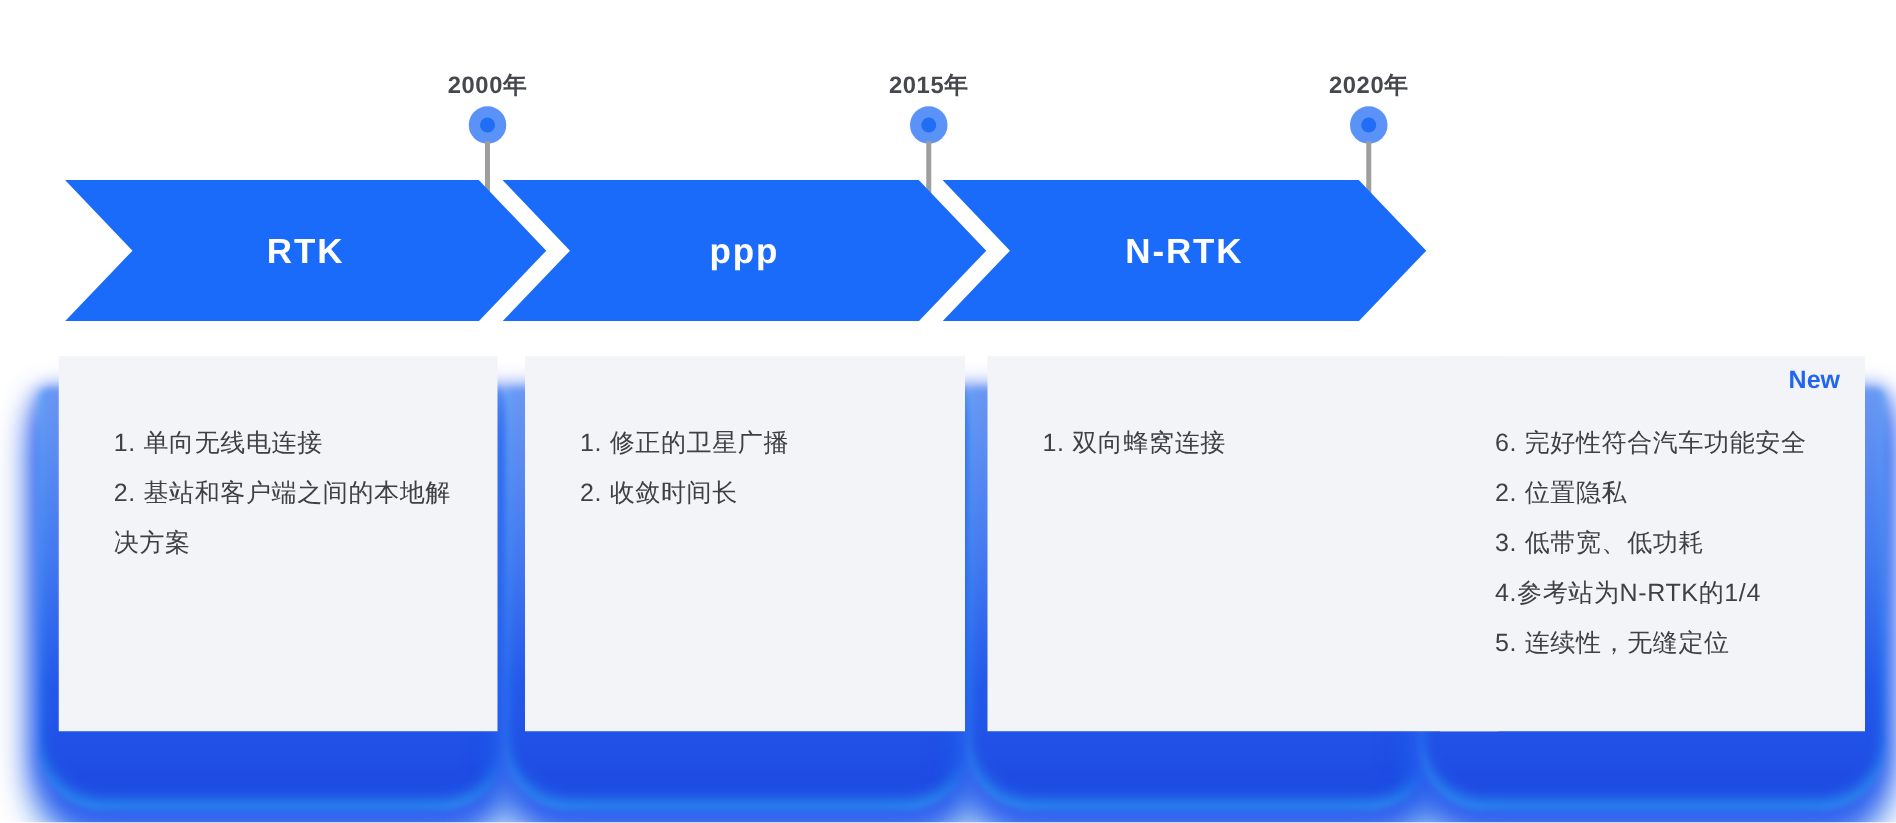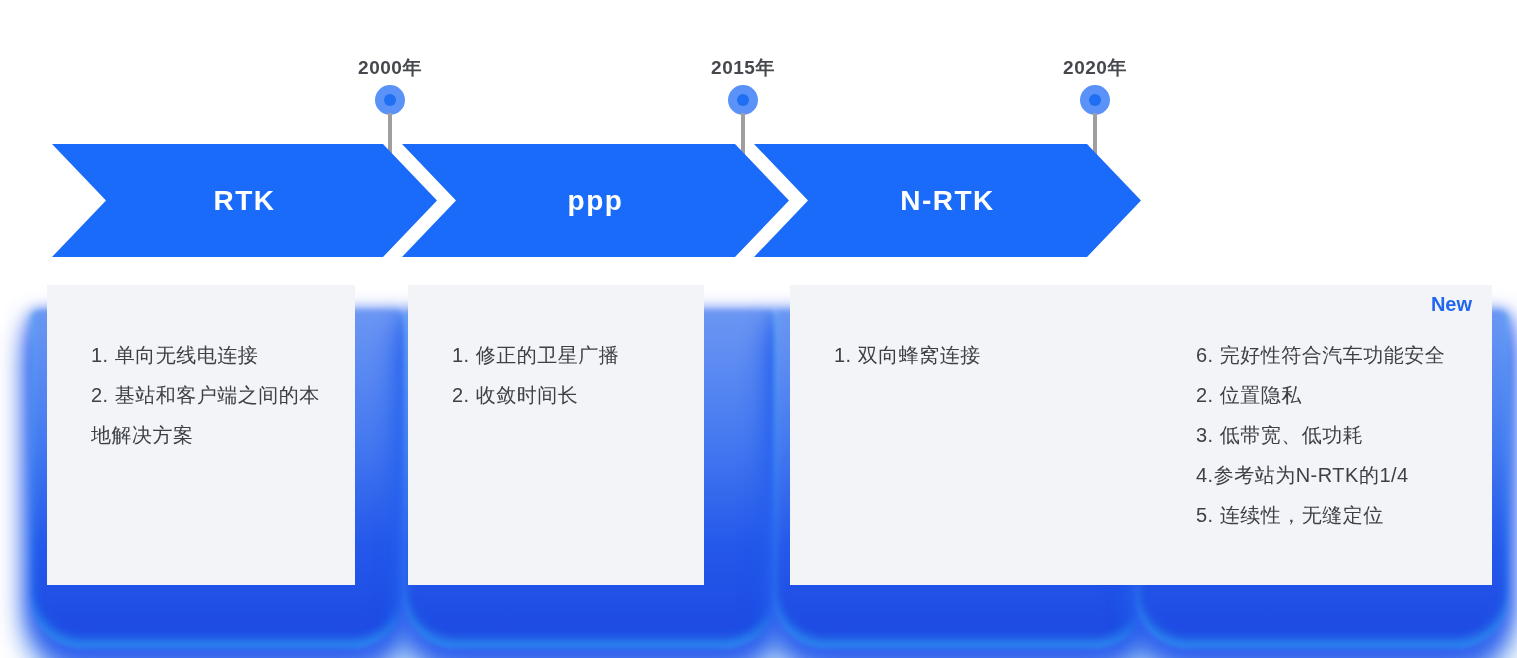--- a/index.html
+++ b/index.html
@@ -110,27 +110,27 @@
   </div>
   <div class="arrow" style="left:754px;width:387px">
     <span class="arrow-label">N-RTK</span>
   </div>
 
   <div class="glow" style="left:31px;width:373px"></div>
   <div class="glow" style="left:404px;width:372px"></div>
   <div class="glow" style="left:774px;width:372px"></div>
   <div class="glow" style="left:1136px;width:372px"></div>
 
-  <div class="card" style="left:47px;width:308px">
+  <div class="card" style="left:47px;width:351px">
     <div class="points">
         <div class="card-line">1. 单向无线电连接</div>
         <div class="card-line">2. 基站和客户端之间的本地解决方案</div>
       </div>
   </div>
-  <div class="card" style="left:408px;width:296px">
+  <div class="card" style="left:420px;width:352px">
     <div class="points">
         <div class="card-line">1. 修正的卫星广播</div>
         <div class="card-line">2. 收敛时间长</div>
       </div>
   </div>
   <div class="card" style="left:790px;width:409px">
     <div class="points">
         <div class="card-line">1. 双向蜂窝连接</div>
       </div>
   </div>

